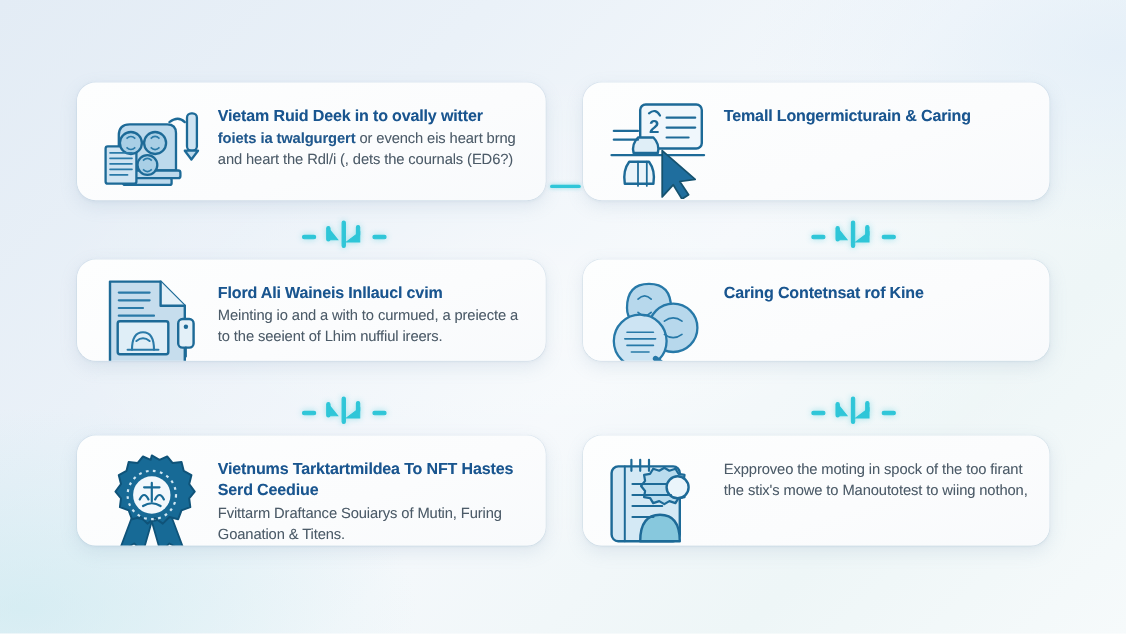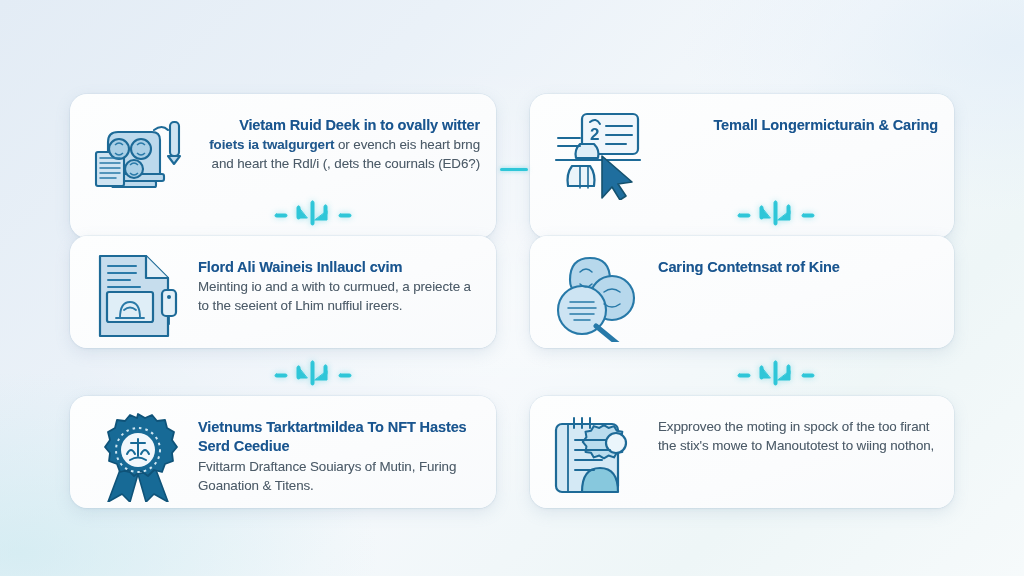--- a/index.html
+++ b/index.html
@@ -41,23 +41,23 @@
       0 1px 3px rgba(120,150,180,0.10),
       0 0 0 0.5px rgba(200,218,232,0.55);
     display: flex;
     align-items: flex-start;
     padding: 14px 16px 14px 18px;
     overflow: hidden;
   }
 
   .card.col-left  { left: 70px; width: 426px; }
   .card.col-right { left: 530px; width: 424px; }
-  .card.row-1 { top: 94px;  height: 144px; text-align: right; }
-  .card.row-2 { top: 236px; height: 112px; }
-  .card.row-3 { top: 396px; height: 112px; }
+  .card.row-1 { top: 75px;  height: 107px; }
+  .card.row-2 { top: 236px; height: 92px; }
+  .card.row-3 { top: 396px; height: 100px; }
 
   .card-icon {
     flex: 0 0 auto;
     width: 104px;
     height: 92px;
     margin-right: 6px;
     display: flex;
     align-items: center;
     justify-content: center;
     filter: blur(0.25px);

